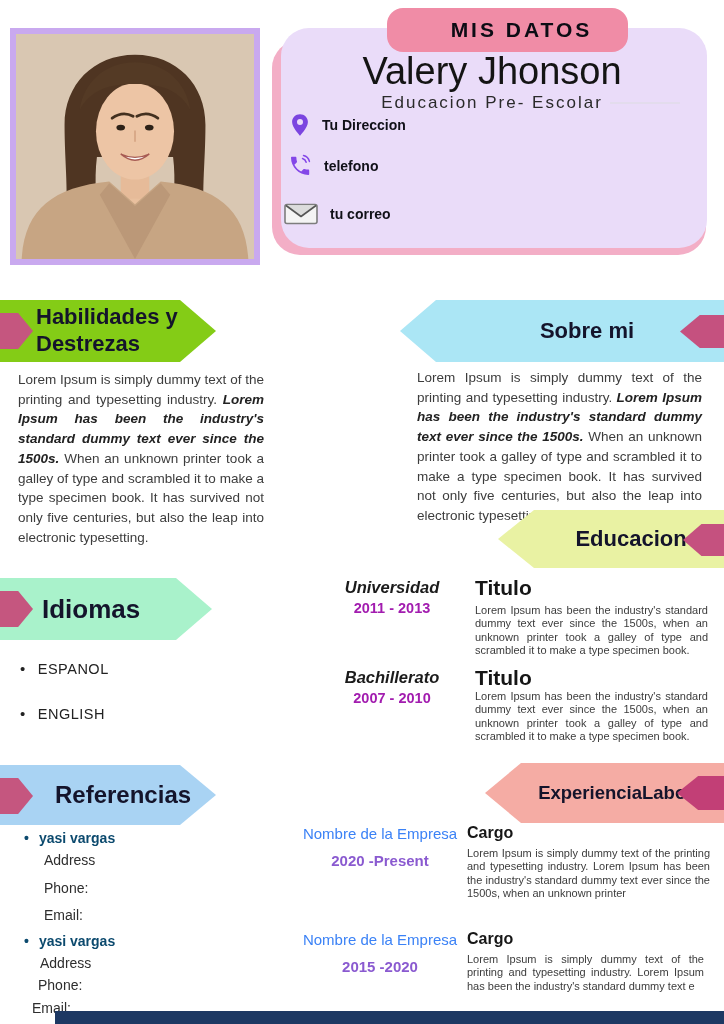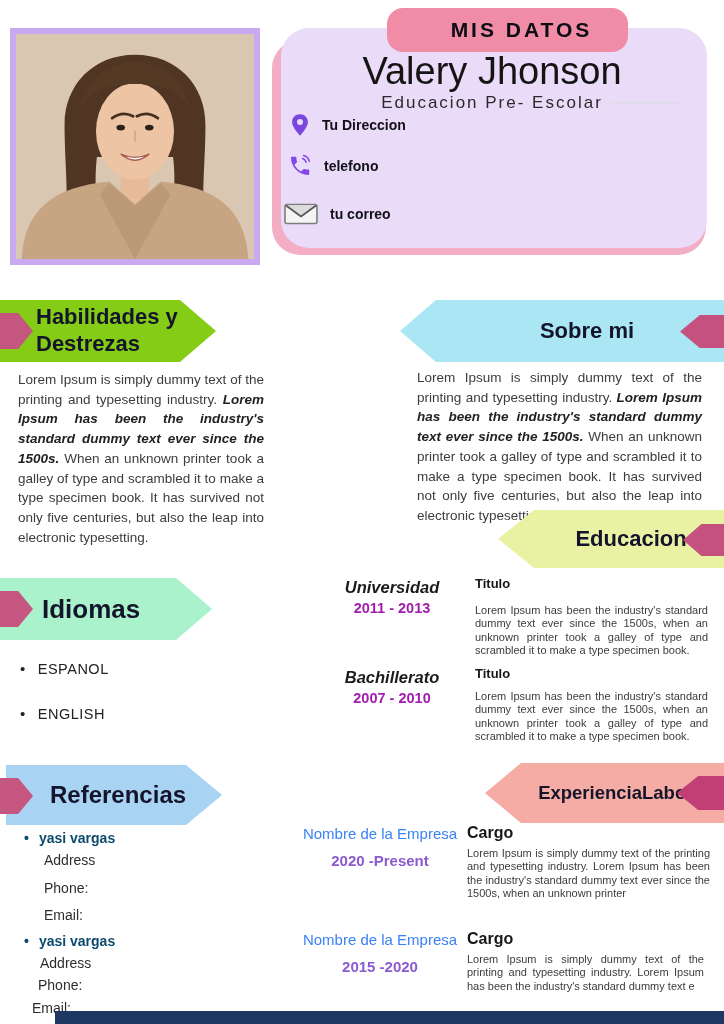--- a/index.html
+++ b/index.html
@@ -46,21 +46,21 @@
   .bullet-item{position:absolute;font-size:14.5px;color:#222;letter-spacing:.5px;}
   .bullet-item::before{content:"\2022";margin-right:12px;font-size:15px;}
   .ref-name{position:absolute;font-size:14px;font-weight:700;color:#0c4a6e;}
   .ref-name::before{content:"\2022";margin-right:10px;font-weight:700;}
   .ref-line{position:absolute;font-size:14px;color:#2e2e2e;}
 
   
   .edu-left{position:absolute;width:160px;text-align:center;}
   .edu-school{font-size:16.5px;font-weight:700;font-style:italic;color:#1b1b1b;}
   .edu-years{font-size:14.5px;font-weight:700;color:#a21caf;margin-top:3px;}
-  .block-title{position:absolute;font-size:13px;font-weight:700;color:#161616;}
+  .block-title{position:absolute;font-size:21px;font-weight:700;color:#161616;}
   .exp-company{position:absolute;width:170px;text-align:center;font-size:15px;color:#3b82f6;}
   .exp-years{position:absolute;width:170px;text-align:center;font-size:15px;font-weight:700;color:#8a5ad0;}
 
   .footer-bar{position:absolute;left:55px;top:1011px;right:0;height:13px;background:#1d3863;}
 </style>
 </head>
 <body>
 
 <div id="canvas">
 
@@ -150,21 +150,21 @@
   <div class="block-title" style="left:475px;top:666px;">Titulo</div>
   <div class="small-desc" style="left:475px;top:690px;width:233px;">Lorem Ipsum has been the industry's standard dummy text ever since the 1500s, when an unknown printer took a galley of type and scrambled it to make a type specimen book.</div>
 
   <div class="banner point-right" style="left:0;top:578px;width:212px;height:62px;background:#a9f2cb;font-size:26px;padding-left:42px;box-sizing:border-box;">
     <span>Idiomas</span>
   </div>
   <div class="chevron point-right" style="left:0;top:591px;width:33px;height:36px;"></div>
   <div class="bullet-item" style="left:20px;top:660px;"><span>ESPANOL</span></div>
   <div class="bullet-item" style="left:20px;top:705px;"><span>ENGLISH</span></div>
 
-  <div class="banner point-right" style="left:6px;top:765px;width:216px;height:60px;background:#a9d3f3;font-size:24px;padding-left:44px;box-sizing:border-box;">
+  <div class="banner point-right" style="left:0;top:765px;width:216px;height:60px;background:#a9d3f3;font-size:24px;padding-left:55px;box-sizing:border-box;">
     <span>Referencias</span>
   </div>
   <div class="chevron point-right" style="left:0;top:778px;width:33px;height:36px;"></div>
 
   <div class="ref-name" style="left:24px;top:830px;"><span>yasi vargas</span></div>
   <div class="ref-line" style="left:44px;top:852px;">Address</div>
   <div class="ref-line" style="left:44px;top:880px;">Phone:</div>
   <div class="ref-line" style="left:44px;top:907px;">Email:</div>
 
   <div class="ref-name" style="left:24px;top:933px;"><span>yasi vargas</span></div>

